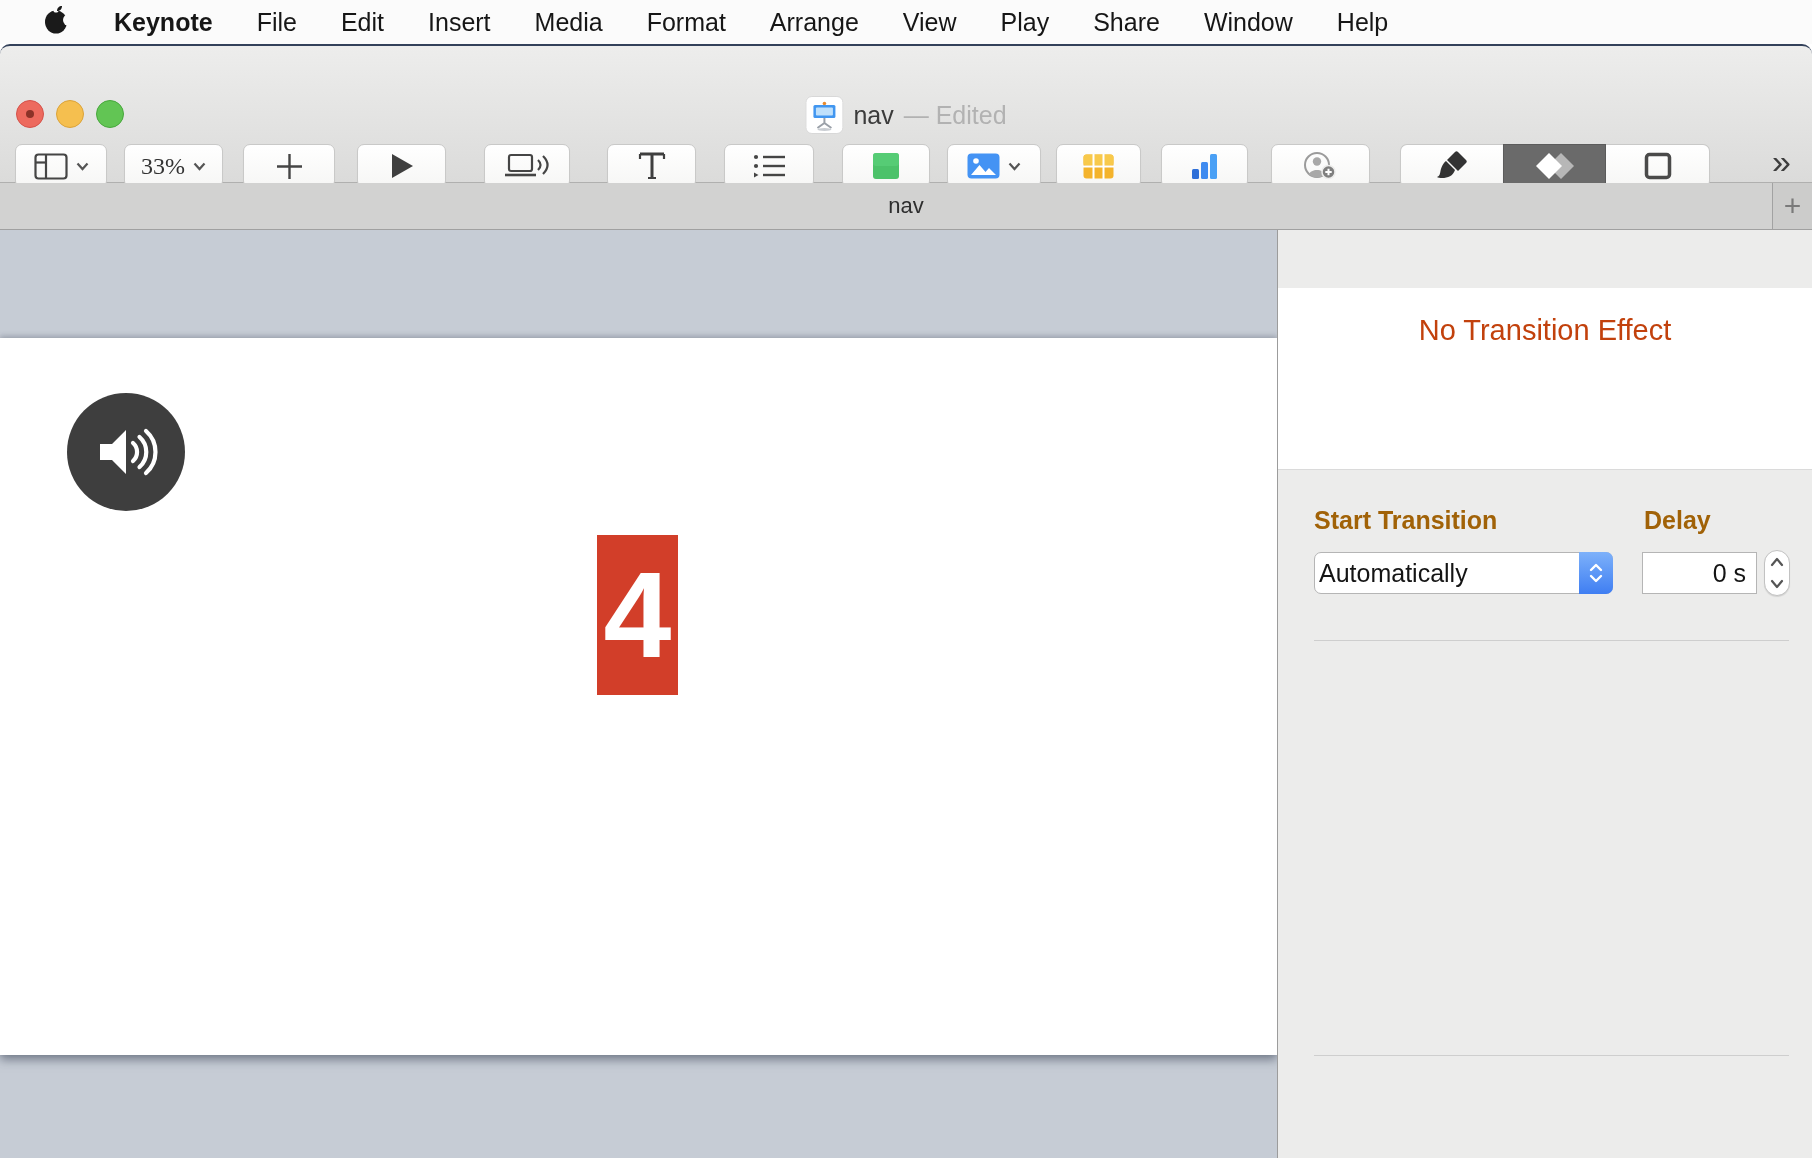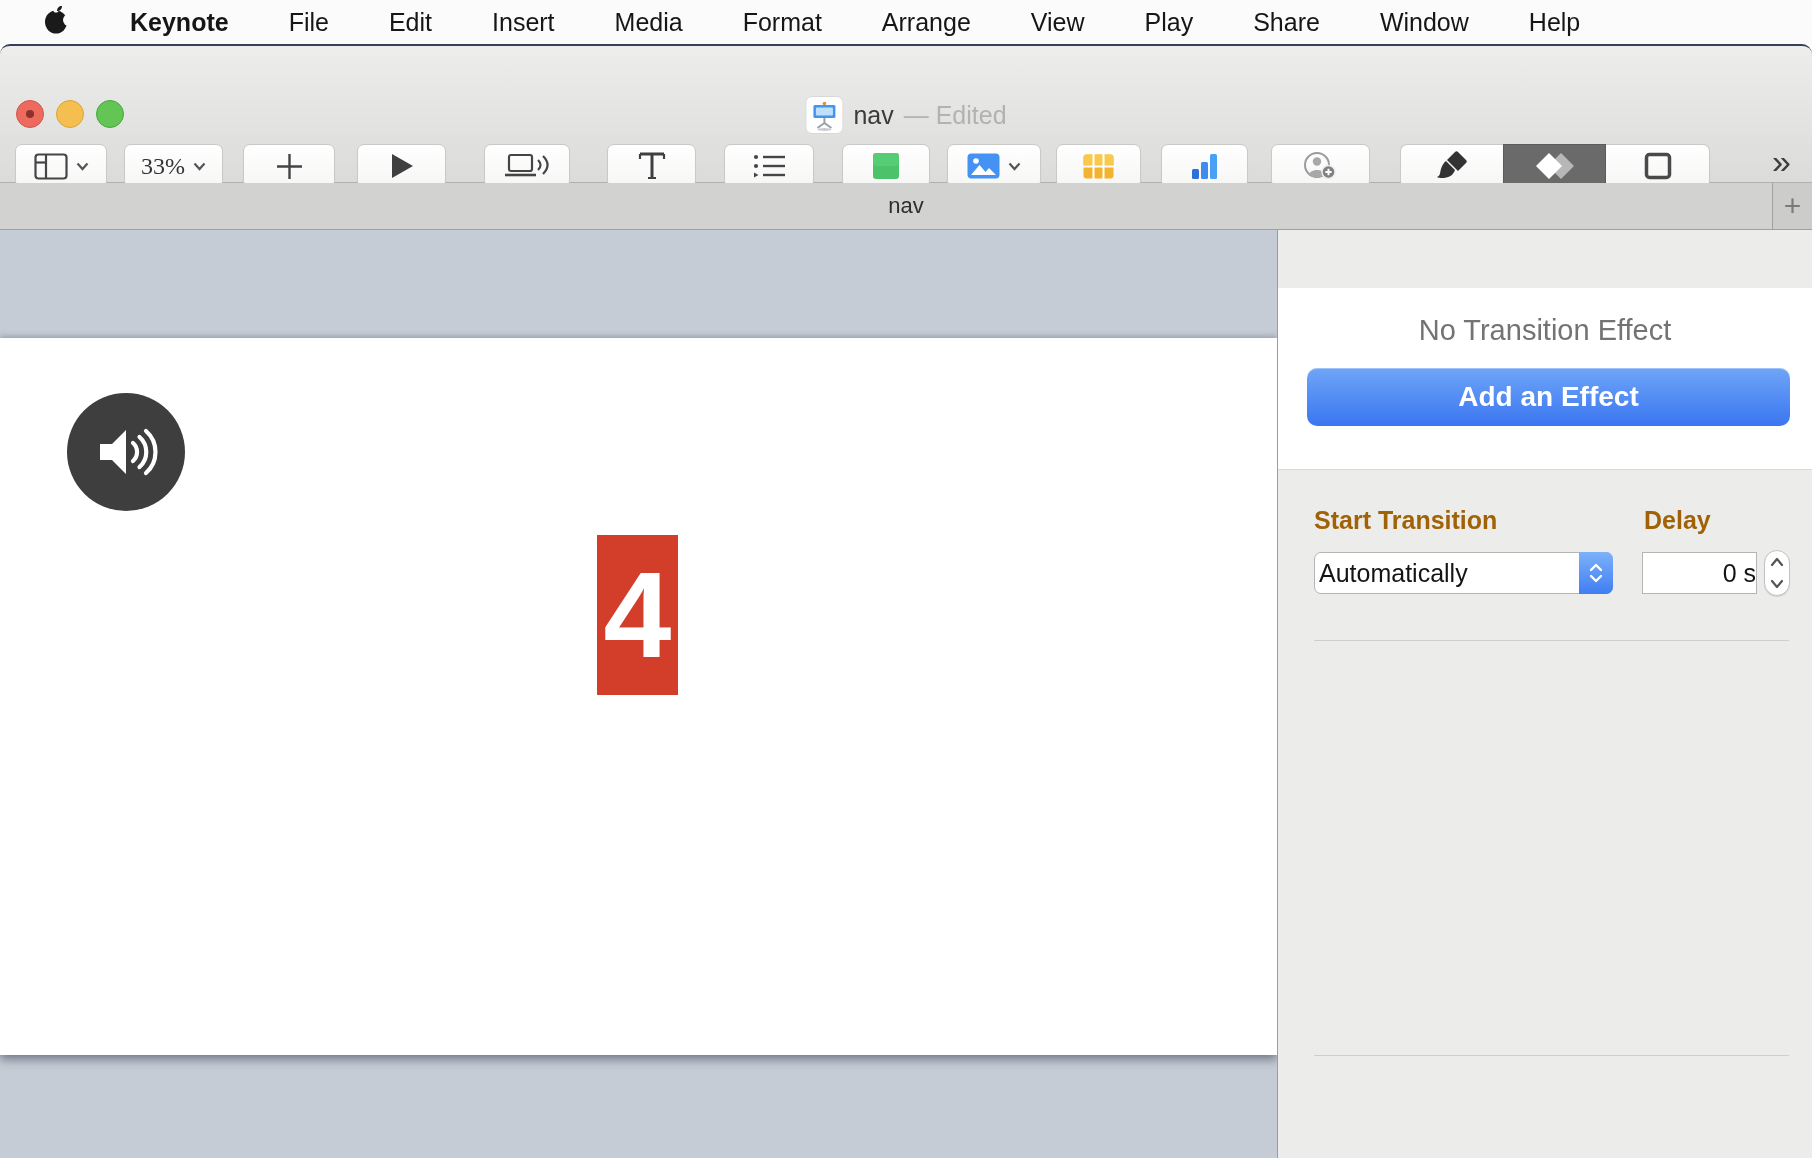--- a/index.html
+++ b/index.html
@@ -2,21 +2,21 @@
 <html><head>
 <meta charset="utf-8">
 <style>
   * { margin:0; padding:0; box-sizing:border-box; }
   html,body { background:#ffffff; }
   body { font-family:"Liberation Sans", sans-serif; }
   #screen { position:relative; width:1812px; height:1158px; overflow:hidden; background:#fff; }
 
   
   .menubar { position:absolute; left:0; top:0; width:1812px; height:44px; background:#fbfbfb;
-             display:flex; align-items:center; gap:60px; padding-left:44px; font-size:25px; color:#161616; }
+             display:flex; align-items:center; gap:44px; padding-left:44px; font-size:25px; color:#161616; }
   .menubar .app-name { font-weight:700; }
   .menu-item { white-space:nowrap; cursor:default; }
 
   
   .header { position:absolute; left:0; top:44px; width:1812px; height:139px;
             background:linear-gradient(#ededec,#dbdbda);
             border-top:2px solid #33415a; border-bottom:1px solid #b0b0af;
             border-radius:10px 10px 0 0; }
   .traffic { position:absolute; top:54px; width:28px; height:28px; border-radius:50%; }
   .traffic.red    { left:16px; background:#ed6a5e; border:1px solid #d5524a; }
@@ -62,35 +62,35 @@
                   justify-content:center; }
 
   
   .panel { position:absolute; left:1277px; top:230px; width:535px; height:928px; background:#ececeb;
            border-left:1px solid #9c9c9c; }
   .panel-header { position:absolute; left:0; top:0; width:100%; height:58px; background:#ebebea;
                   border-bottom:1px solid #d2d2d2; text-align:center; line-height:58px;
                   font-size:25px; color:#8a8a8a; }
   .effect-section { position:absolute; left:0; top:58px; width:100%; height:182px; background:#ffffff;
                     border-bottom:1px solid #dadada; }
-  .no-effect { position:absolute; top:26px; width:100%; text-align:center; font-size:29px; color:#737373; }
+  .no-effect { position:absolute; top:26px; width:100%; text-align:center; font-size:29px; color:#c2410c; }
   .add-effect { position:absolute; left:29px; top:80px; width:483px; height:58px; border:none; border-radius:10px;
                 background:linear-gradient(#6fa5f8,#3a76f0); color:#fff; font-size:28px; font-weight:600;
                 font-family:"Liberation Sans", sans-serif; box-shadow:inset 0 1px 0 rgba(255,255,255,.35); cursor:default; }
   .ctl-label { position:absolute; font-size:25px; font-weight:700; color:#a16207; }
   .lbl-start { left:36px; top:276px; }
   .lbl-delay { left:366px; top:276px; }
   .popup { position:absolute; left:36px; top:322px; width:299px; height:42px; background:#fff;
            border:1px solid #b5b5b5; border-radius:7px; font-size:25px; color:#141414;
            display:flex; align-items:center; padding-left:4px; cursor:default; }
   .popup-cap { position:absolute; right:-1px; top:-1px; width:34px; height:42px; border-radius:0 7px 7px 0;
                background:linear-gradient(#7db1fa,#3f7ef2); display:flex; align-items:center; justify-content:center; }
   .delay-field { position:absolute; left:364px; top:322px; width:115px; height:42px; background:#fff;
                  border:1px solid #b5b5b5; font-size:25px; color:#141414; text-align:right;
-                 line-height:40px; padding-right:0; }
+                 line-height:40px; padding-right:10px; }
   .stepper { position:absolute; left:486px; top:320px; width:26px; height:46px; background:#fff;
              border:1px solid #c2c2c2; border-radius:13px; box-shadow:0 1px 1px rgba(0,0,0,.1);
              display:flex; flex-direction:column; align-items:center; justify-content:space-between;
              padding:6px 0; cursor:default; }
   .sep { position:absolute; left:36px; width:475px; height:1px; background:#cecece; }
   .sep1 { top:410px; } .sep2 { top:825px; }
   .build-order { position:absolute; left:147px; top:861px; width:254px; height:38px; background:#fff;
                  border:1px solid #c9c9c9; border-radius:8px; font-size:25px; color:#1c1c1c;
                  font-family:"Liberation Sans", sans-serif; box-shadow:0 1px 2px rgba(0,0,0,.12); cursor:default; }
 </style>
@@ -334,21 +334,20 @@
         </svg>
       </div>
       <div class="number-badge">4</div>
     </div>
   </div>
 
   <div class="panel">
 
     <div class="effect-section">
       <div class="no-effect">No Transition Effect</div>
-      <button class="add-effect">Add an Effect</button>
     </div>
 
     <div class="ctl-label lbl-start">Start Transition</div>
     <div class="ctl-label lbl-delay">Delay</div>
 
     <div class="popup">
       <span>Automatically</span>
       <span class="popup-cap">
         <svg width="16" height="22" viewBox="0 0 16 22">
           <polyline points="3,8 8,3 13,8" fill="none" stroke="#ffffff" stroke-width="2.4" stroke-linecap="round" stroke-linejoin="round"></polyline>

